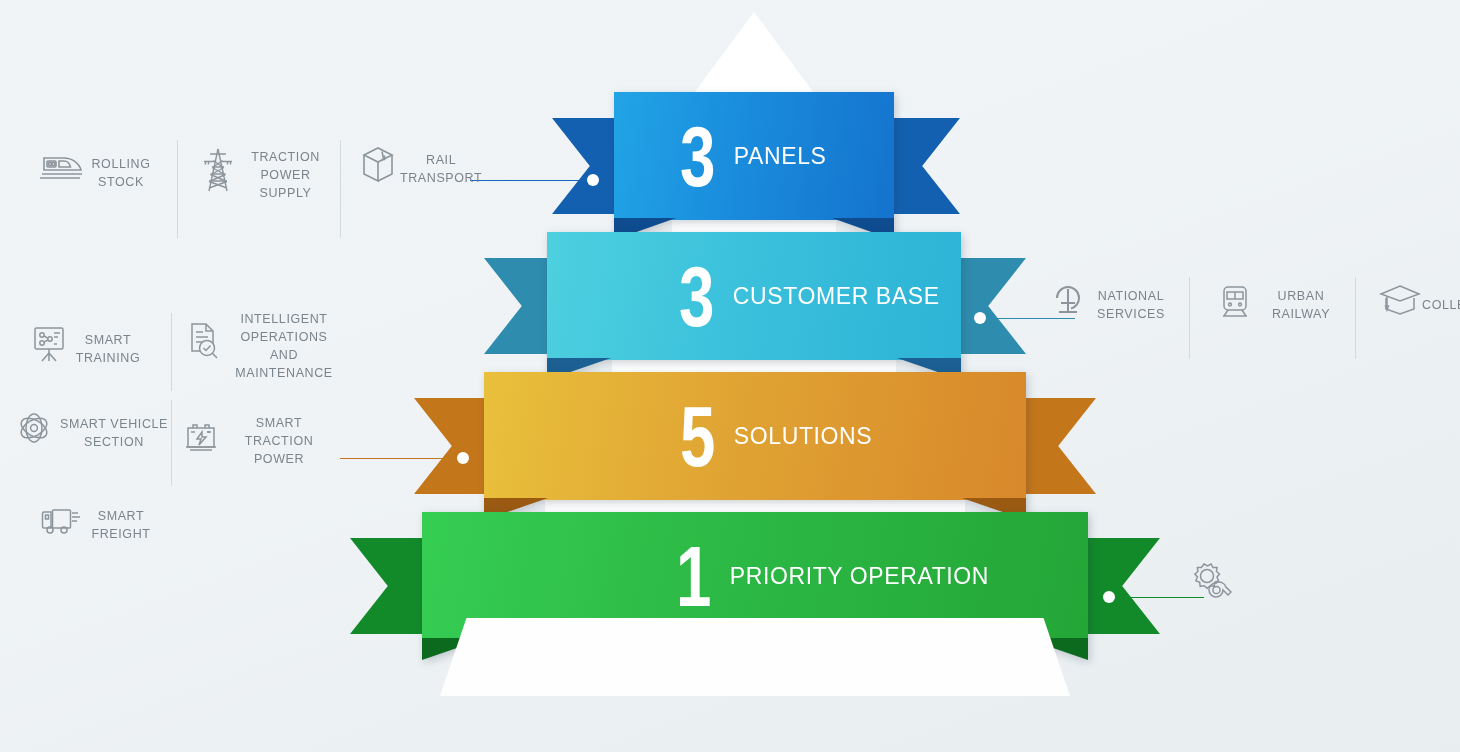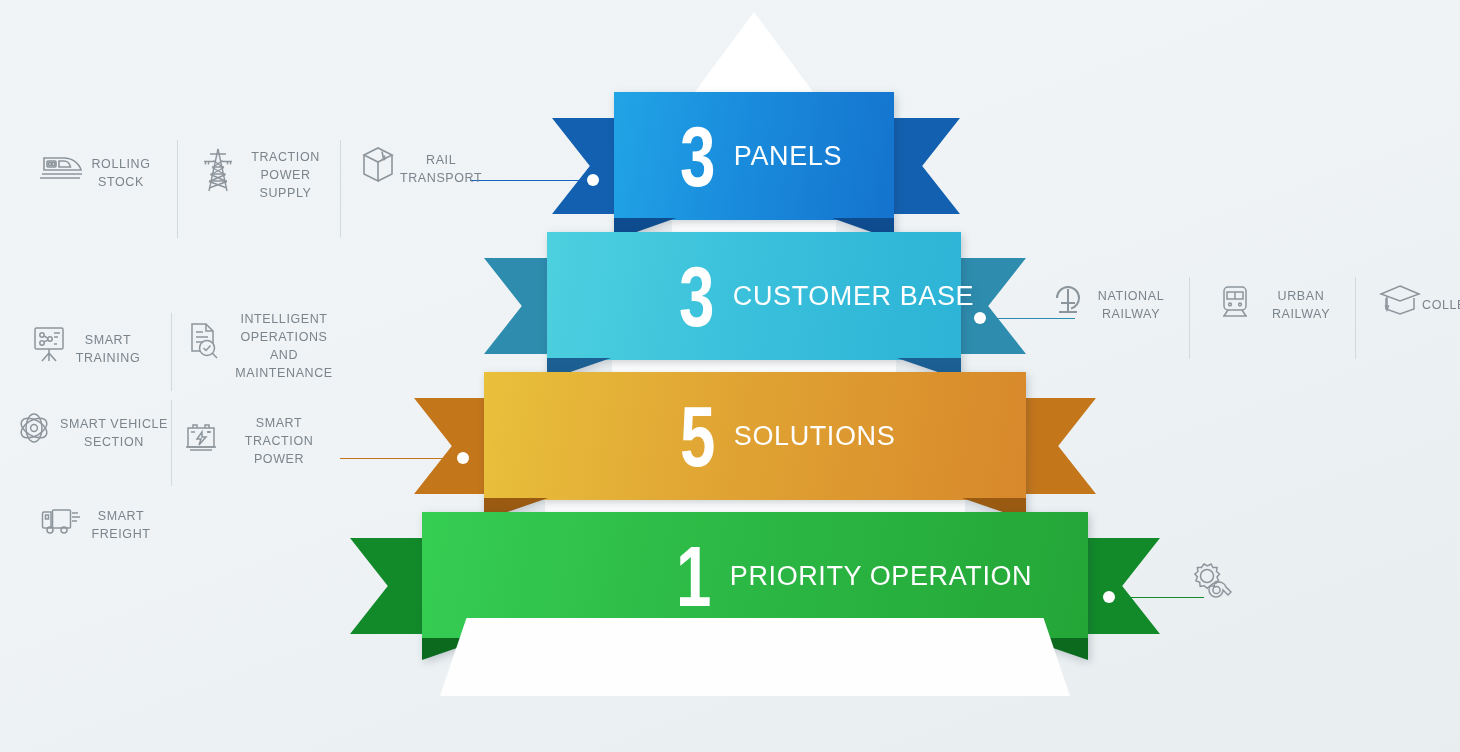--- a/index.html
+++ b/index.html
@@ -68,21 +68,21 @@
     font-size: 86px;
     font-weight: bold;
     color: #ffffff;
     line-height: 0.82;
     letter-spacing: -2px;
     transform: scaleX(0.74);
     transform-origin: center;
     font-family: "Liberation Sans", sans-serif;
   }
   .ttl {
-    font-size: 27px;
+    font-size: 23px;
     color: #ffffff;
     letter-spacing: 0.6px;
     white-space: nowrap;
     font-family: "Liberation Sans", sans-serif;
   }
 
   
   .conn-line { position: absolute; height: 1px; }
   .conn-dot {
     position: absolute;
@@ -246,21 +246,21 @@
   <div class="icell" style="left:1047px; top:276px; width:126px;">
     <span class="glyph">
       <svg width="42" height="42" viewBox="0 0 42 42" fill="none" stroke="#8d959c" stroke-width="2">
         <path d="M10 19 a11 11 0 1 1 22 0 a11 11 0 0 1 -8 10.6"></path>
         <path d="M21 10 V24"></path>
         <path d="M14 24 h14"></path>
         <path d="M21 24 v9"></path>
         <path d="M12 33 h18"></path>
       </svg>
     </span>
-    <span class="cap">NATIONAL RAILWAY</span>
+    <span class="cap">NATIONAL SERVICES</span>
   </div>
 
   <div class="vdiv" style="left:1189px; top:277px; height:82px;"></div>
 
   <div class="icell" style="left:1214px; top:276px; width:124px;gap:8px;">
     <span class="glyph">
       <svg width="42" height="42" viewBox="0 0 42 42" fill="none" stroke="#8d959c" stroke-width="1.5">
         <rect x="10" y="8" width="22" height="23" rx="4"></rect>
         <path d="M13 13 h16 v7 h-16 z"></path>
         <path d="M21 13 v7"></path>

